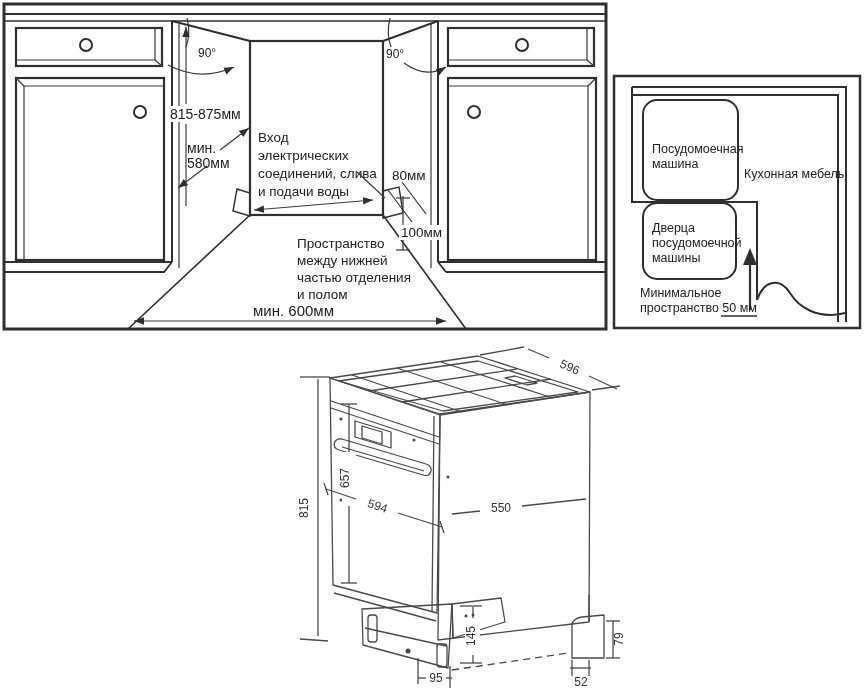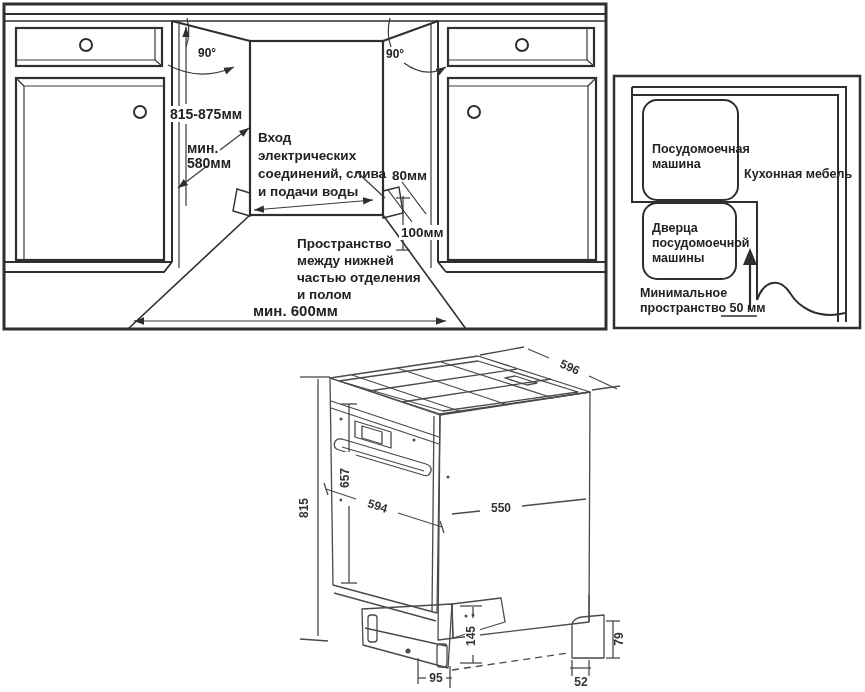--- a/index.html
+++ b/index.html
@@ -1,17 +1,17 @@
 <!DOCTYPE html>
 <html><head>
 <meta charset="utf-8">
 <style>
   html,body{margin:0;padding:0;background:#fff;}
   #stage{position:relative;width:865px;height:692px;background:#fff;overflow:hidden;
-         font-family:"Liberation Sans",sans-serif;font-weight:bold;}
+         font-family:"Liberation Sans",sans-serif;}
   svg{position:absolute;left:0;top:0;}
   text{font-family:"Liberation Sans",sans-serif;fill:#222;}
   .ln{stroke:#2f2f2f;fill:none;}
   .thin{stroke:#3a3a3a;stroke-width:1.2;fill:none;}
   .dw{stroke:#4a4a4a;stroke-width:1.3;fill:none;stroke-linejoin:round;}
   .dimt{font-size:12px;fill:#333;}
   .lbl{font-size:13.5px;}
   .lbl2{font-size:12.5px;}
 </style>
 </head>

